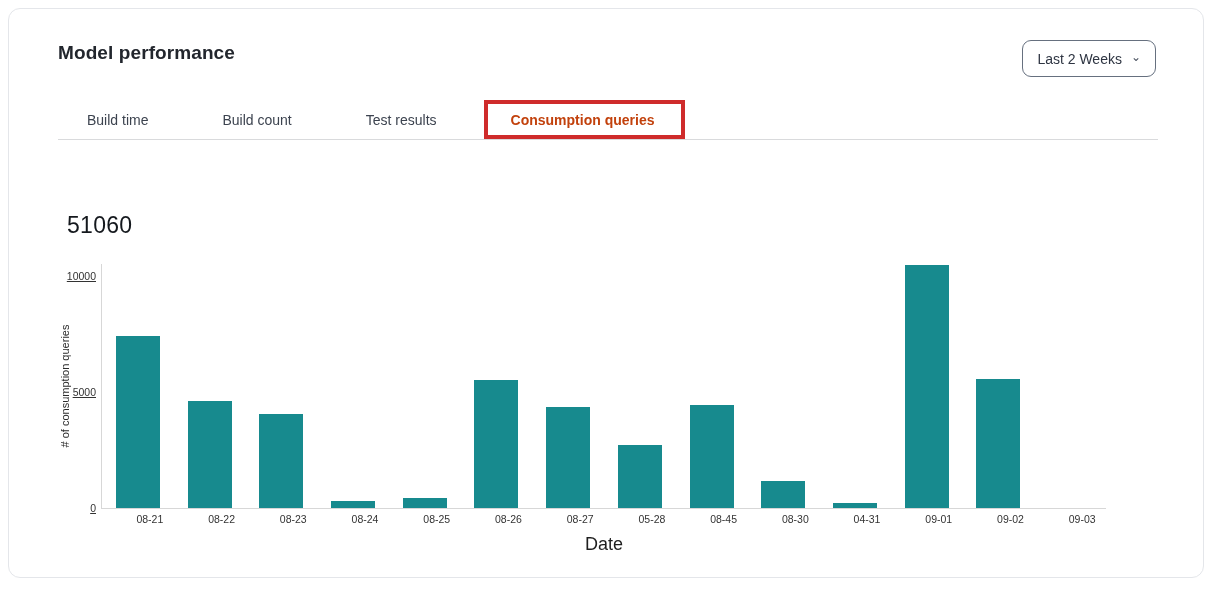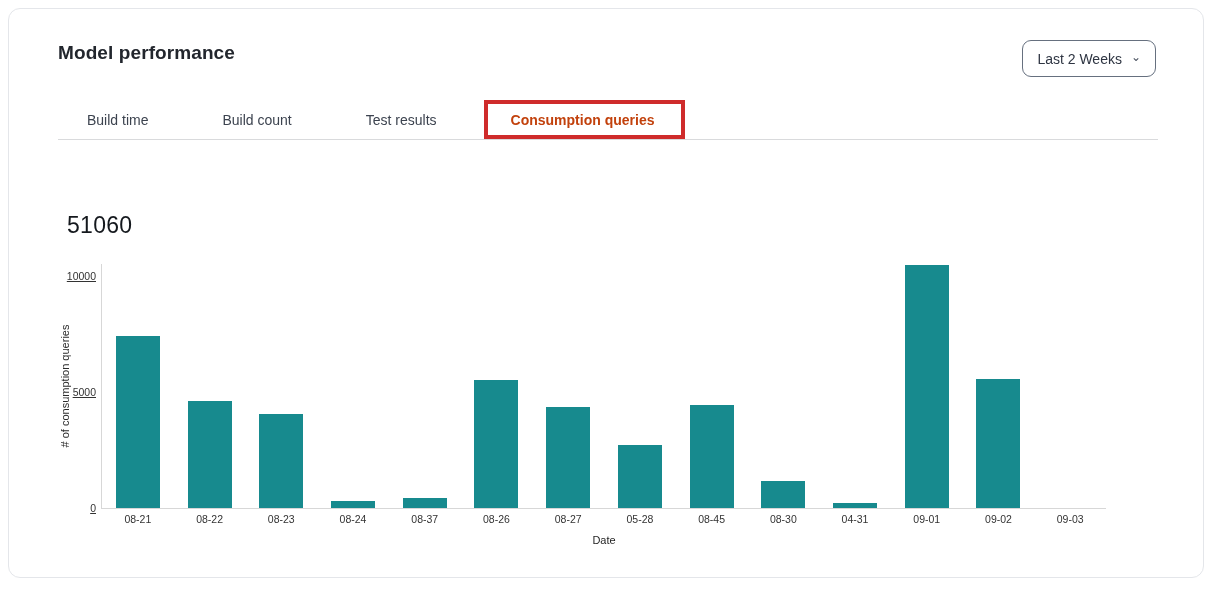--- a/index.html
+++ b/index.html
@@ -54,27 +54,27 @@
   .ytick {
     position:absolute; right:calc(100% + 6px); transform:translateY(50%);
     font-size:10.5px; color:#333333; white-space:nowrap;text-decoration:underline;
   }
   .y-axis-title {
     position:absolute; left:-37px; top:50%;
     transform:translate(-50%,-50%) rotate(-90deg);
     font-size:11px; color:#2b2b2b; white-space:nowrap;
   }
   .x-axis-labels {
-    position:absolute; left:0; top:calc(100% + 5px); width:100%;
+    position:absolute; left:12px; top:calc(100% + 5px); width:100%;
     display:flex;
   }
   .xlab { flex:1; text-align:center; font-size:10.5px; color:#333333; }
   .x-axis-title {
     position:absolute; left:0; top:calc(100% + 26px); width:100%;
-    text-align:center; font-size:11px; color:#1f1f1f;
+    text-align:center; font-size:18px; color:#1f1f1f;
   }
 </style>
 </head>
 <body>
 
 <div class="page">
   <div class="card">
 
     <div class="page-title">Model performance</div>
 
@@ -139,21 +139,21 @@
           </div>
           <div class="slot">
             <div class="bar" style="height: 0%; background: rgb(23, 138, 142);"></div>
           </div>
         </div>
       <div class="x-axis-labels">
           <div class="xlab">08-21</div>
           <div class="xlab">08-22</div>
           <div class="xlab">08-23</div>
           <div class="xlab">08-24</div>
-          <div class="xlab">08-37</div>
+          <div class="xlab">08-25</div>
           <div class="xlab">08-26</div>
           <div class="xlab">08-27</div>
           <div class="xlab">05-28</div>
           <div class="xlab">08-45</div>
           <div class="xlab">08-30</div>
           <div class="xlab">04-31</div>
           <div class="xlab">09-01</div>
           <div class="xlab">09-02</div>
           <div class="xlab">09-03</div>
         </div>

